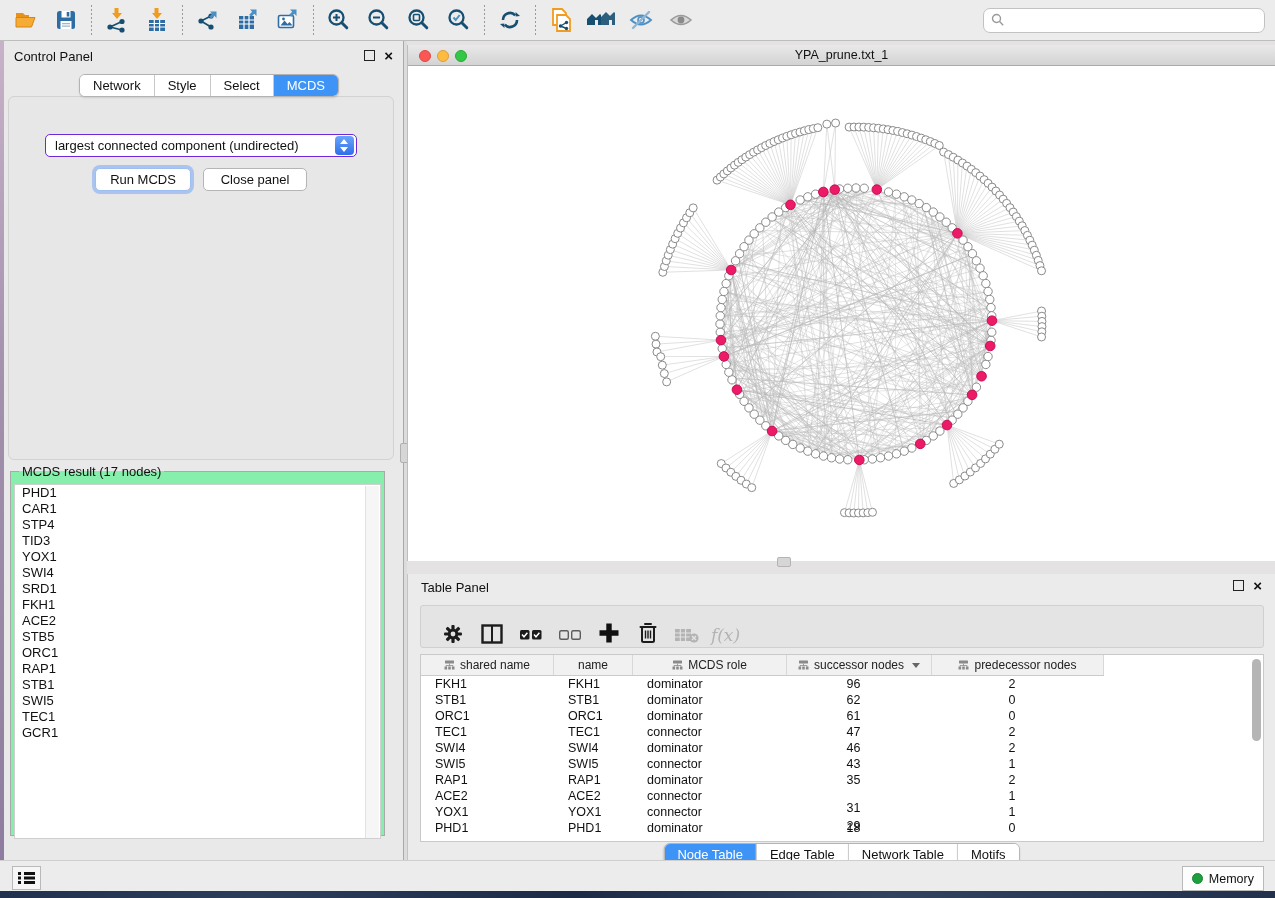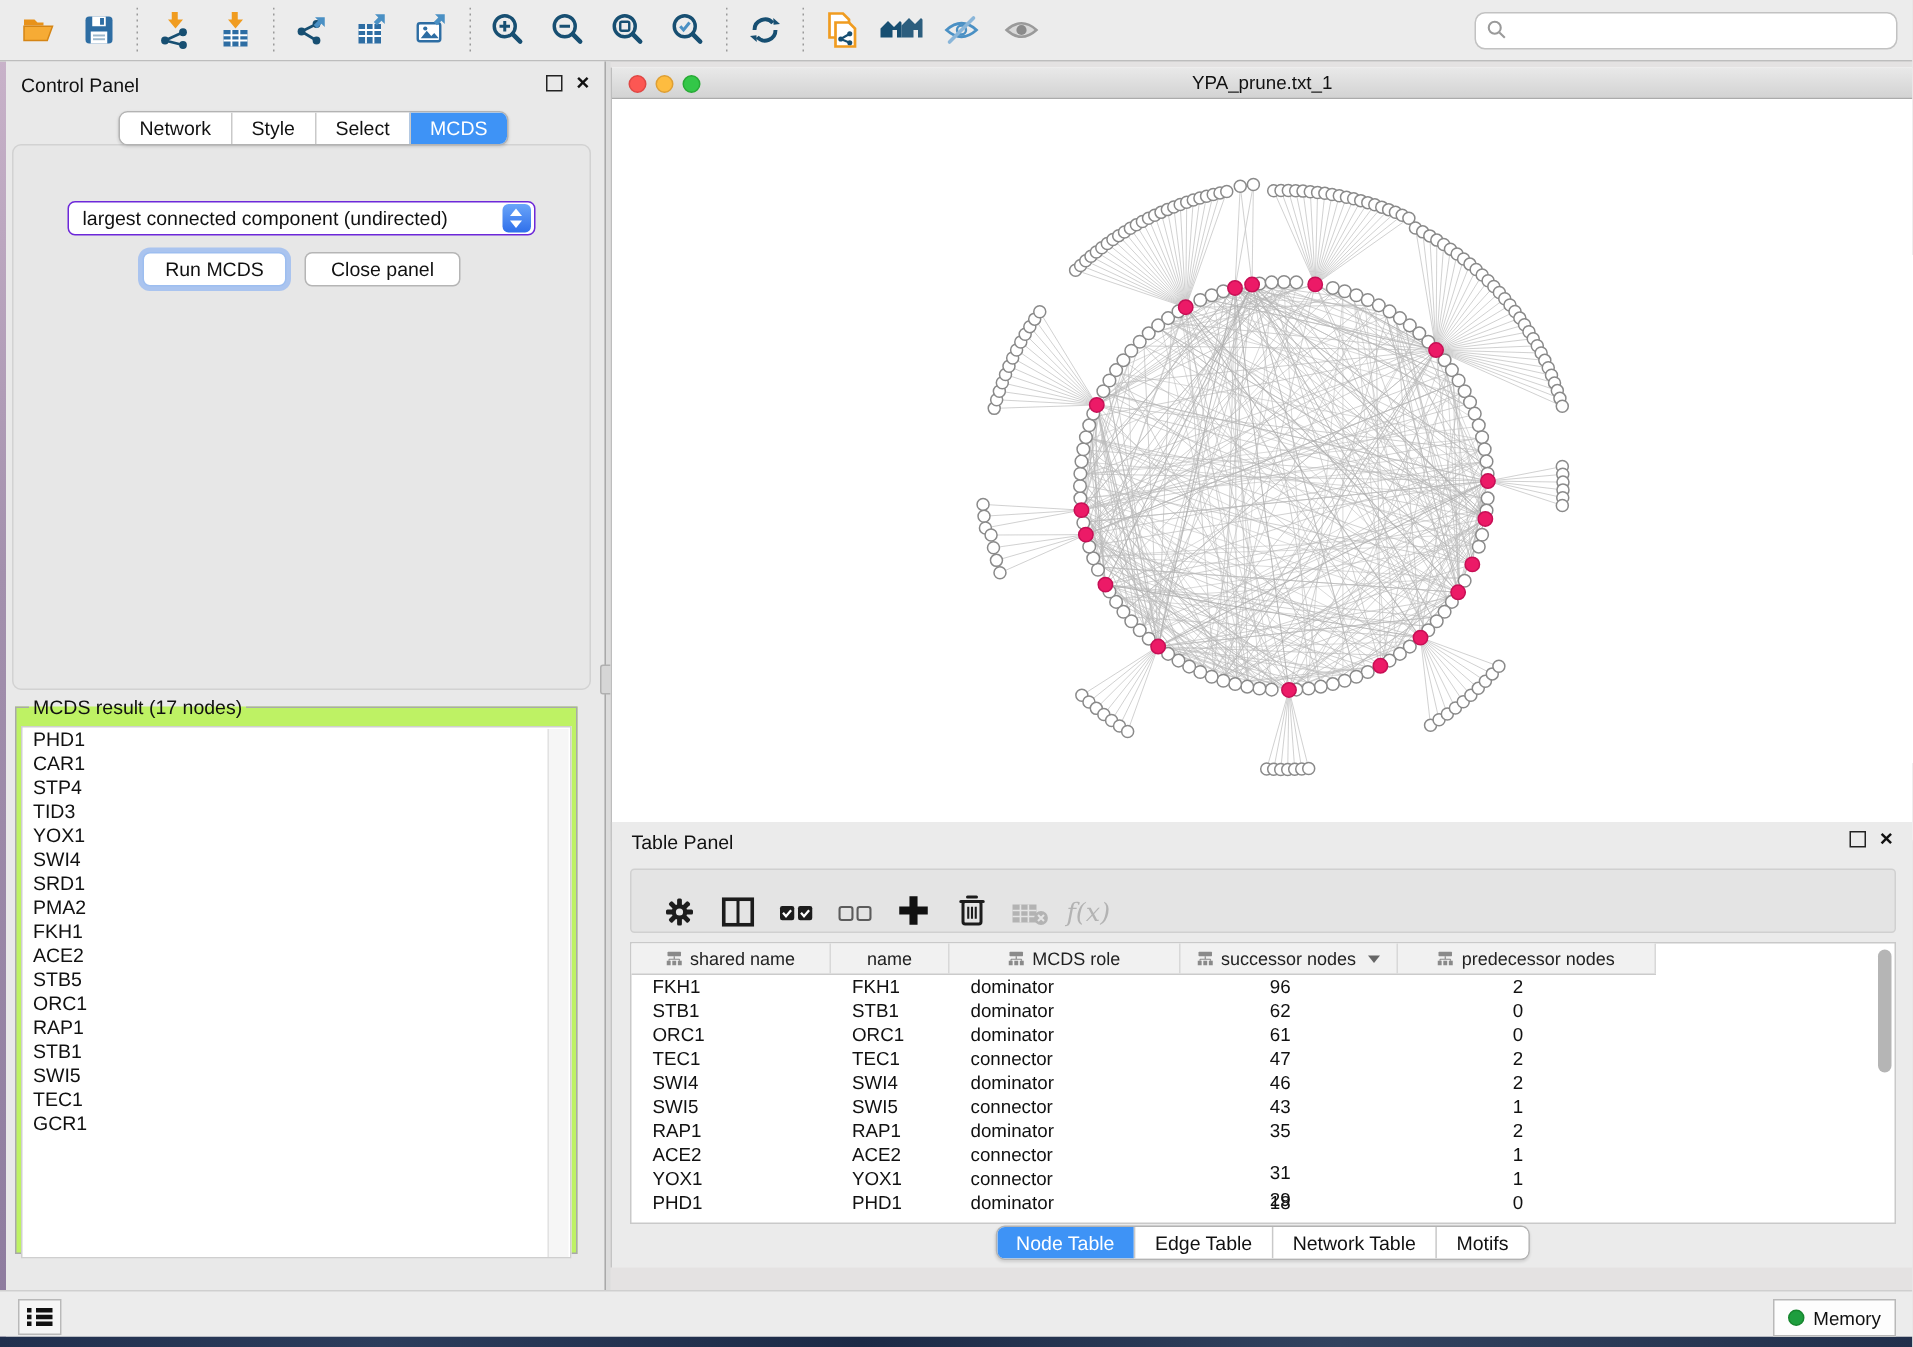--- a/index.html
+++ b/index.html
@@ -47,21 +47,21 @@
     background:linear-gradient(#6aa5f9,#2f6fea)}
   .dd-up,.dd-dn{position:absolute;left:5px;width:0;height:0;border-left:4.5px solid transparent;border-right:4.5px solid transparent}
   .dd-up{top:3px;border-bottom:5px solid #fff}
   .dd-dn{bottom:3px;border-top:5px solid #fff}
   .btn{position:absolute;background:#fff;border:1px solid #b5b5b5;border-radius:5px;font-size:13px;color:#111;
     height:23px;line-height:21px;text-align:center;box-sizing:border-box}
   #run-btn{left:95px;top:168px;width:96px;border-color:#9dbef0;box-shadow:0 0 0 3px rgba(120,168,246,.55)}
   #closepanel-btn{left:203px;top:168px;width:104px}
 
   #mcds-fieldset{left:10px;top:464px;width:375px;height:372px;border:1px solid #a9a9a9;margin:0;padding:0;
-    background:#bef264;box-sizing:border-box}
+    background:#86efac;box-sizing:border-box}
   #mcds-fieldset legend{font-size:13px;color:#111;margin-left:8px;padding:0 3px}
   #mcds-list{position:absolute;left:3px;top:5px;width:367px;height:355px;background:#fff;border:1px solid #cfcfcf;
     box-sizing:border-box;overflow:hidden}
   .mcds-item{font-size:13px;color:#111;line-height:16px;padding-left:7px}
   #mcds-scroll{position:absolute;right:1px;top:1px;width:13px;height:353px;background:#f6f6f6;border-left:1px solid #e2e2e2}
 
   
   #vsplit{left:403px;top:41px;width:4px;height:820px;background:#dcdcdc;border-left:1px solid #a9a9a9;box-sizing:border-box}
   #vsplit-handle{left:400px;top:443px;width:8px;height:18px;background:#d6d6d6;border:1px solid #b0b0b0;border-radius:2px}
   #hsplit-handle{left:777px;top:557px;width:12px;height:8px;background:#d6d6d6;border:1px solid #b4b4b4;border-radius:2px}
@@ -71,21 +71,21 @@
   #net-titlebar{position:absolute;left:0;top:0;width:100%;height:21px;
     background:linear-gradient(#e9e9e9,#d3d3d3);border-bottom:1px solid #ababab;box-sizing:border-box}
   .tl{position:absolute;top:4.5px;width:12px;height:12px;border-radius:50%}
   #tl-red{left:11px;background:#fc5753;border:1px solid #df4744;box-sizing:border-box}
   #tl-yellow{left:29px;background:#fdbc40;border:1px solid #de9f34;box-sizing:border-box}
   #tl-green{left:47px;background:#33c748;border:1px solid #27aa35;box-sizing:border-box}
   #net-title{width:100%;text-align:center;font-size:12.5px;line-height:20px;color:#111}
   #net-canvas{position:absolute;left:0;top:21px;width:868px;height:494px;background:#fff}
 
   
-  #table-panel{left:407px;top:548px;width:868px;height:297px;background:#ebebeb;border-left:1px solid #c4c4c4;box-sizing:border-box}
+  #table-panel{left:407px;top:574px;width:868px;height:297px;background:#ebebeb;border-left:1px solid #c4c4c4;box-sizing:border-box}
   #tp-titlebar{position:absolute;left:0;top:2px;width:100%;height:24px}
   #tp-toolbar{position:absolute;left:12px;top:31px;width:844px;height:43px;background:#e4e4e4;
     border:1px solid #d0d0d0;border-radius:3px;display:flex;align-items:center;gap:0;box-sizing:border-box;padding-left:12px}
   .ttbtn{width:39px;height:36px;display:flex;align-items:flex-end;justify-content:center}
   #fx-label{font-family:"DejaVu Serif",serif;font-style:italic;font-size:17px;color:#b3b3b3}
 
   #tbl{position:absolute;left:12px;top:80px;width:844px;height:188px;background:#fff;border:1px solid #c9c9c9;box-sizing:border-box}
   #tbl-header{position:absolute;left:0;top:0;height:20px;display:flex;background:#f1f1f1;border-bottom:1px solid #cbcbcb}
   .hcell{box-sizing:border-box;border-right:1px solid #d8d8d8;display:flex;align-items:center;justify-content:center;
     gap:5px;font-size:12px;color:#222;white-space:nowrap}
@@ -286,21 +286,20 @@
   <fieldset class="abs" id="mcds-fieldset">
     <legend>MCDS result (17 nodes)</legend>
     <div id="mcds-list">
       <div class="mcds-item">PHD1</div>
         <div class="mcds-item">CAR1</div>
         <div class="mcds-item">STP4</div>
         <div class="mcds-item">TID3</div>
         <div class="mcds-item">YOX1</div>
         <div class="mcds-item">SWI4</div>
         <div class="mcds-item">SRD1</div>
-        <div class="mcds-item">PMA2</div>
         <div class="mcds-item">FKH1</div>
         <div class="mcds-item">ACE2</div>
         <div class="mcds-item">STB5</div>
         <div class="mcds-item">ORC1</div>
         <div class="mcds-item">RAP1</div>
         <div class="mcds-item">STB1</div>
         <div class="mcds-item">SWI5</div>
         <div class="mcds-item">TEC1</div>
         <div class="mcds-item">GCR1</div>
         <div id="mcds-scroll"></div>

